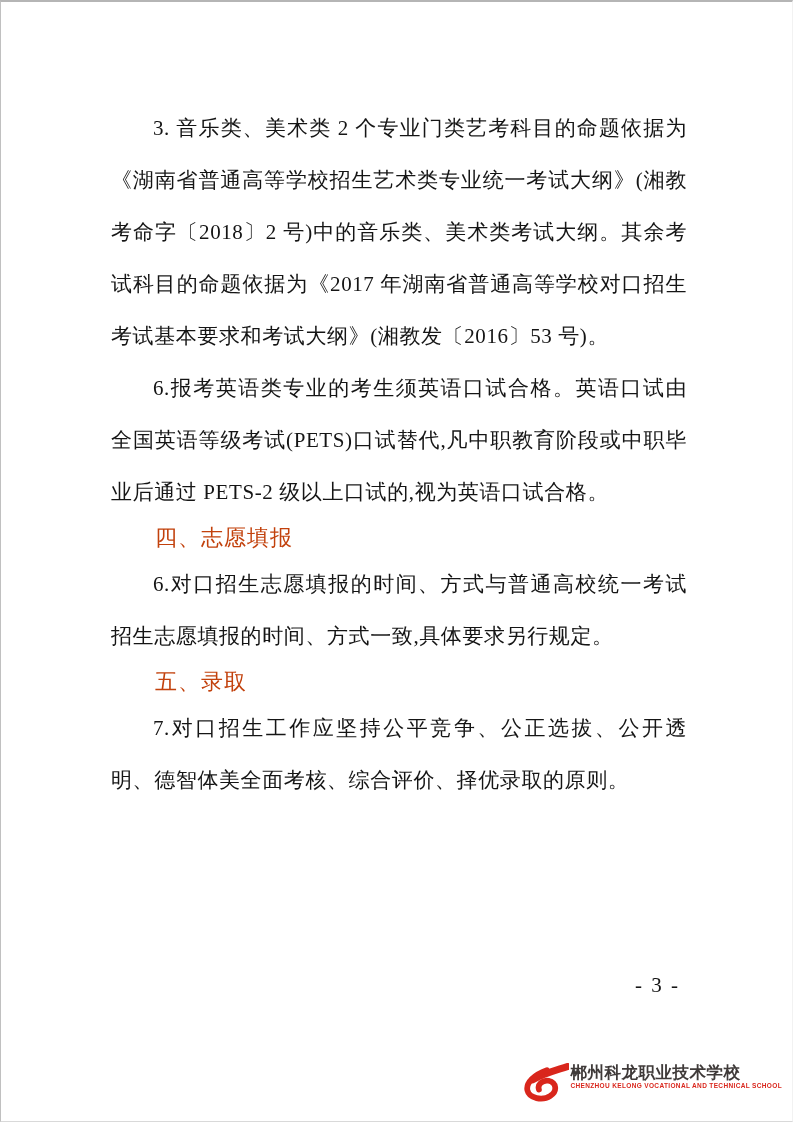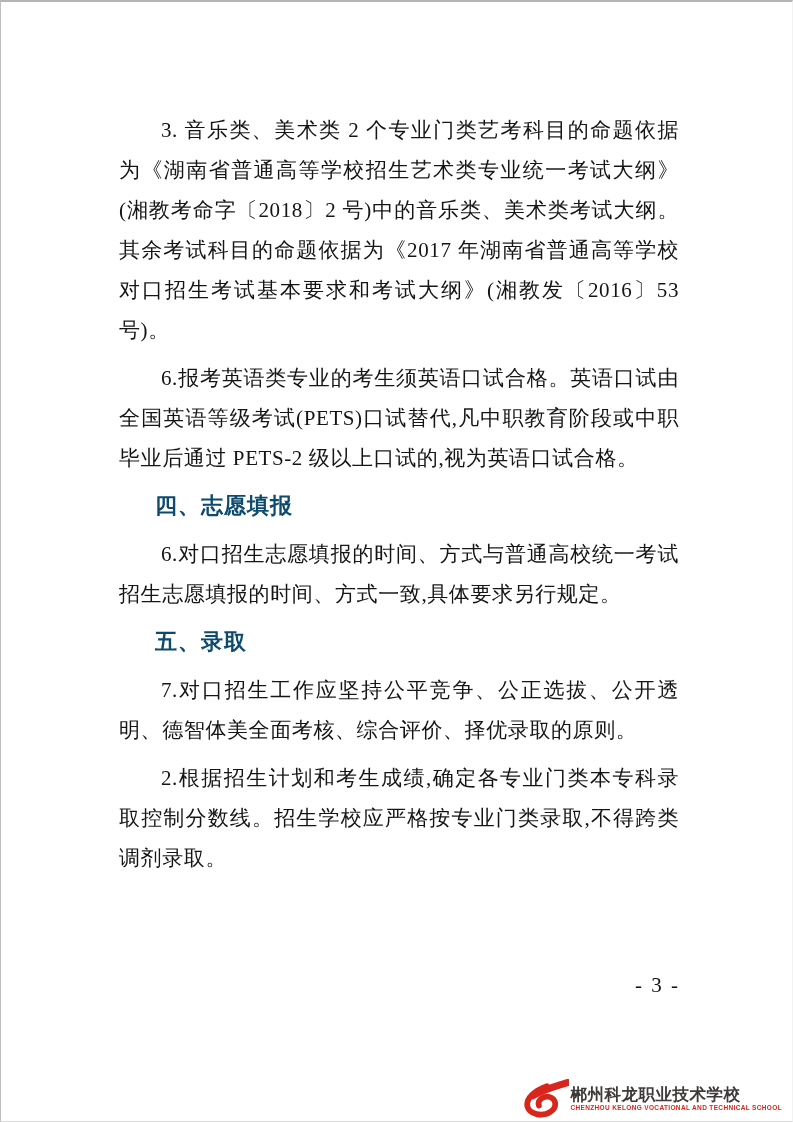--- a/index.html
+++ b/index.html
@@ -17,51 +17,51 @@
     font-family: "Liberation Serif", "DejaVu Serif", serif;
     color: #151515;
   }
   .content {
     position: absolute;
     left: 110px;
     top: 100px;
     width: 576px;
   }
   .para {
-    margin: 8px;
+    margin: 0;
     font-size: 21px;
-    line-height: 40px;
+    line-height: 52px;
     text-align: justify;
     text-indent: 2em;
     letter-spacing: 0.6px;
   }
   .heading {
     margin: 0;
     font-size: 22px;
     line-height: 40px;
     text-indent: 2em;
     font-family: "Liberation Sans", "DejaVu Sans", sans-serif;
-    font-weight: 700;
+    font-weight: 400;
     letter-spacing: 1px;
-    color: #0c4a6e;
+    color: #c2410c;
   }
   .page-number {
     position: absolute;
     top: 971px;
     right: 112px;
     font-size: 21px;
     letter-spacing: 2px;
     color: #151515;
   }
   .footer-logo {
     position: absolute;
     right: 10px;
-    bottom: 3px;
+    bottom: 19px;
     display: flex;
-    align-items: center;
+    align-items: flex-start;
     gap: 1px;
   }
   .logo-icon { display: inline-flex; width: 46px; height: 39px; }
   .logo-text { display: flex; flex-direction: column; align-items: flex-start; }
   .logo-zh {
     font-family: "Liberation Sans", "DejaVu Sans", sans-serif;
     font-weight: 700;
     font-size: 16.5px;
     line-height: 1.15;
     color: #3f3a39;
@@ -83,21 +83,20 @@
 
 <div class="page">
 
   <main class="content">
     <p class="para">3. 音乐类、美术类 2 个专业门类艺考科目的命题依据为《湖南省普通高等学校招生艺术类专业统一考试大纲》(湘教考命字〔2018〕2 号)中的音乐类、美术类考试大纲。其余考试科目的命题依据为《2017 年湖南省普通高等学校对口招生考试基本要求和考试大纲》(湘教发〔2016〕53 号)。</p>
     <p class="para">6.报考英语类专业的考生须英语口试合格。英语口试由全国英语等级考试(PETS)口试替代,凡中职教育阶段或中职毕业后通过 PETS-2 级以上口试的,视为英语口试合格。</p>
     <h2 class="heading">四、志愿填报</h2>
     <p class="para">6.对口招生志愿填报的时间、方式与普通高校统一考试招生志愿填报的时间、方式一致,具体要求另行规定。</p>
     <h2 class="heading">五、录取</h2>
     <p class="para">7.对口招生工作应坚持公平竞争、公正选拔、公开透明、德智体美全面考核、综合评价、择优录取的原则。</p>
-    <p class="para">2.根据招生计划和考生成绩,确定各专业门类本专科录取控制分数线。招生学校应严格按专业门类录取,不得跨类调剂录取。</p>
   </main>
 
   <div class="page-number">- 3 -</div>
 
   <div class="footer-logo">
     <span class="logo-icon">
       <svg viewBox="0 0 52 44" width="46" height="39" aria-hidden="true">
         <path d="M50 4 C38 8 22 12 11 19" stroke="#d9261c" stroke-width="8" fill="none" stroke-linecap="round"></path>
         <path d="M27 8 C13 13 3 22 5 31 C7 40 22 43 31 37 C39 32 38 22 29 20 C22 19 16 24 18 30" stroke="#d9261c" stroke-width="6.5" fill="none" stroke-linecap="round"></path>
       </svg>

